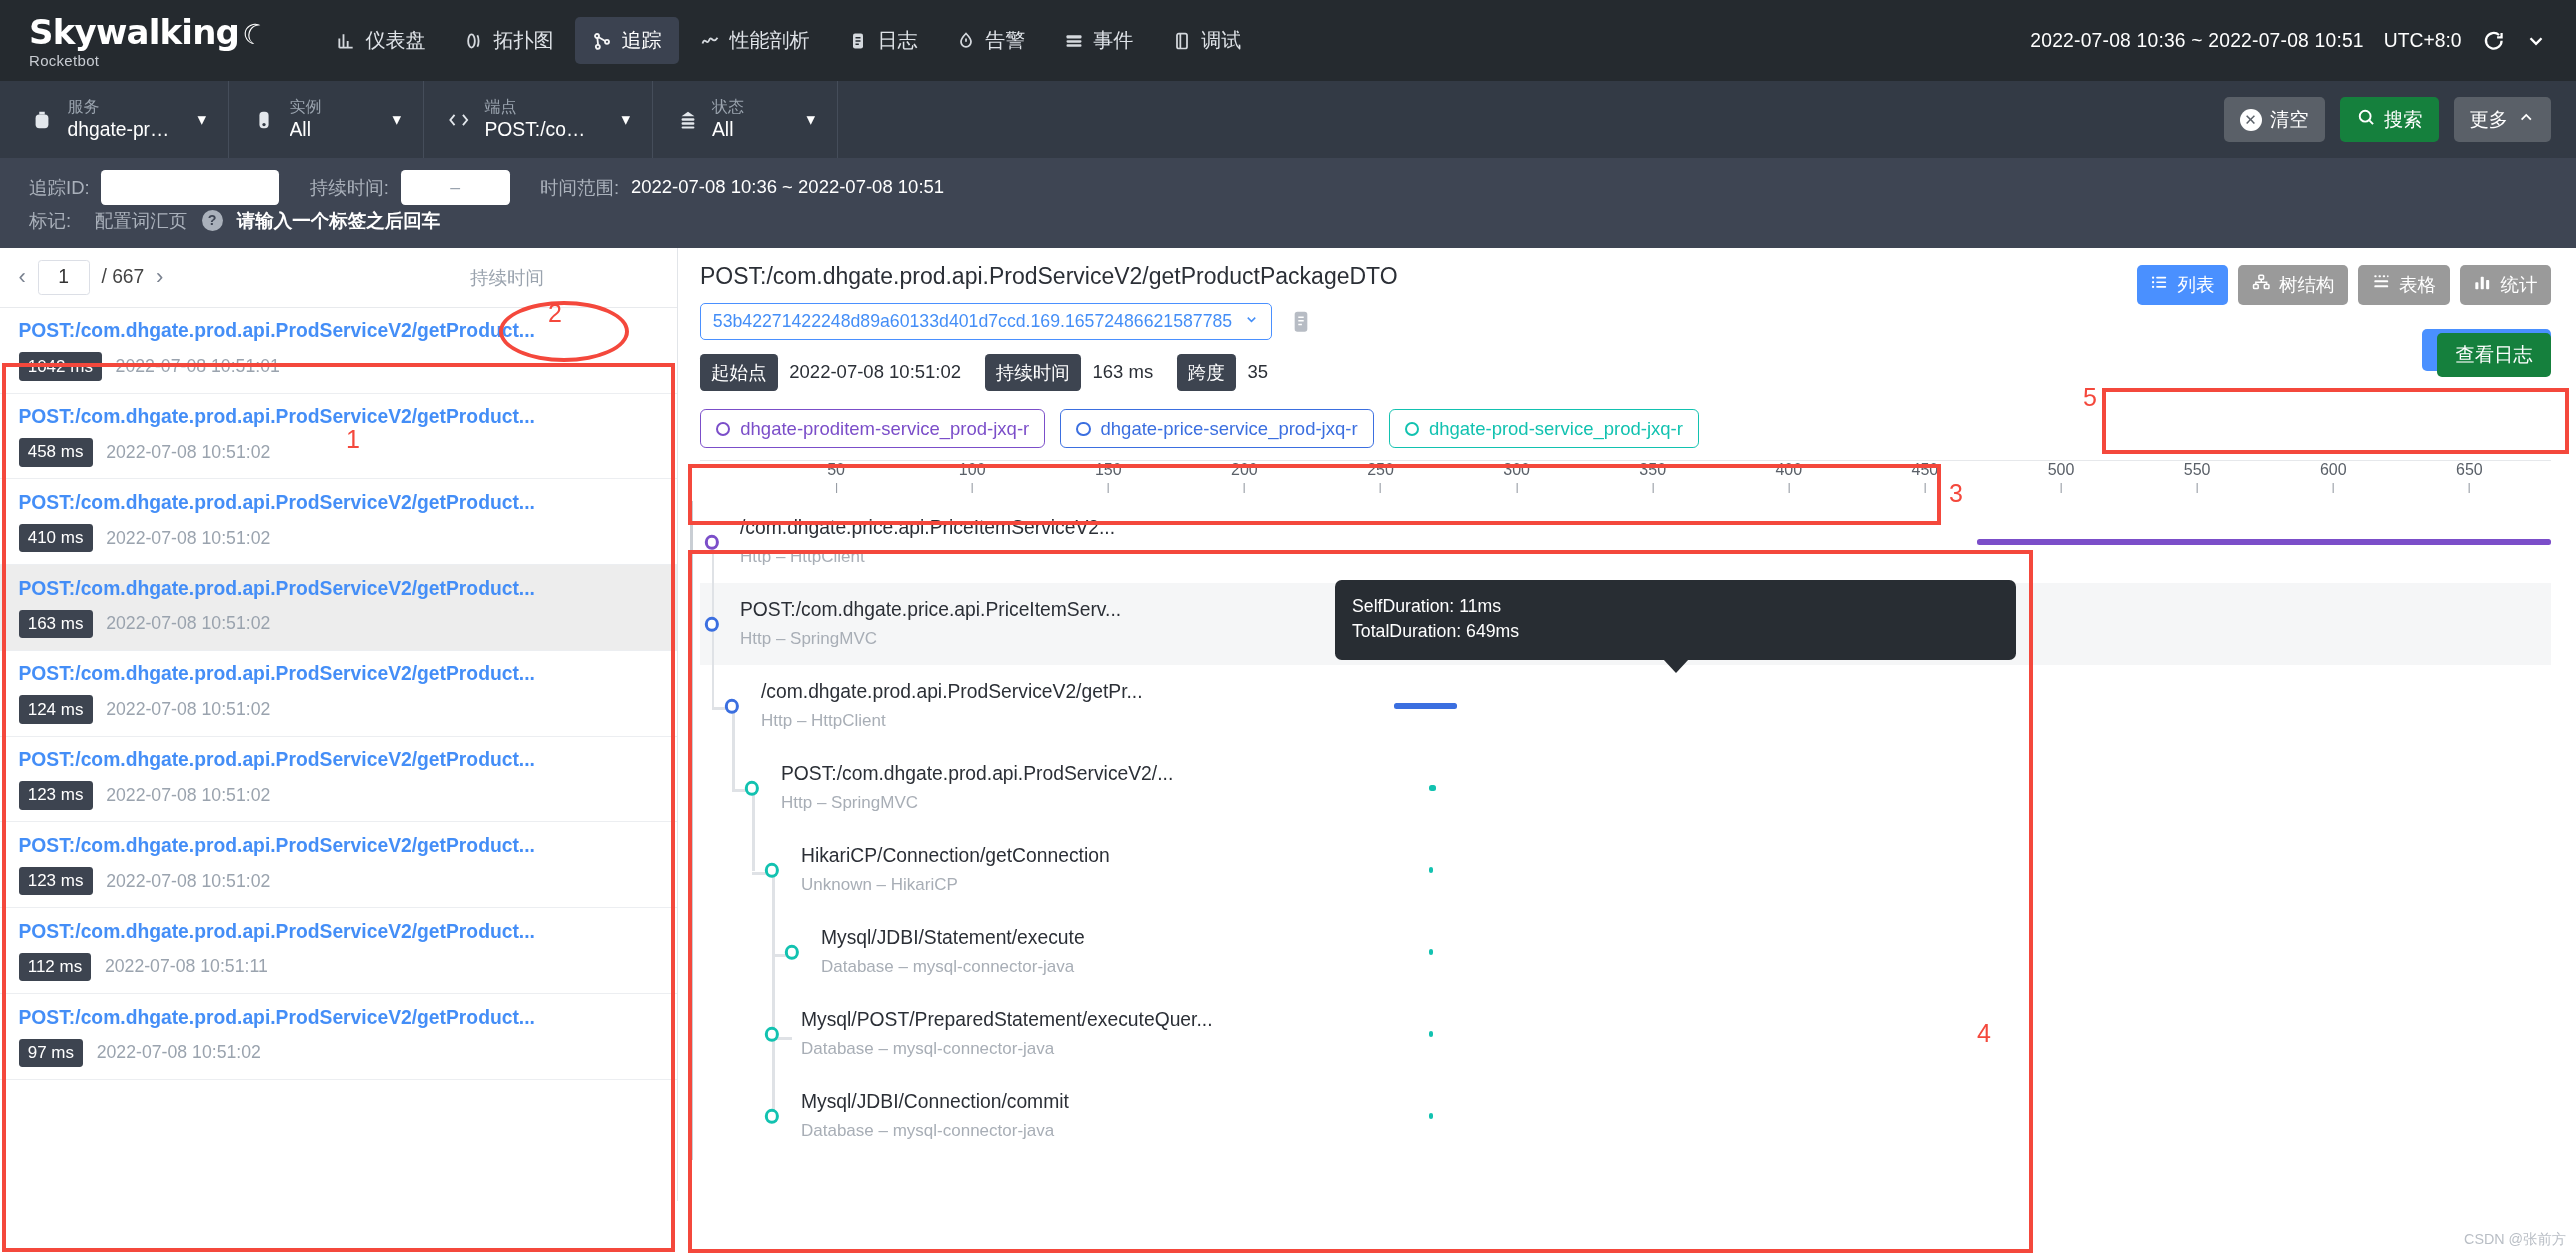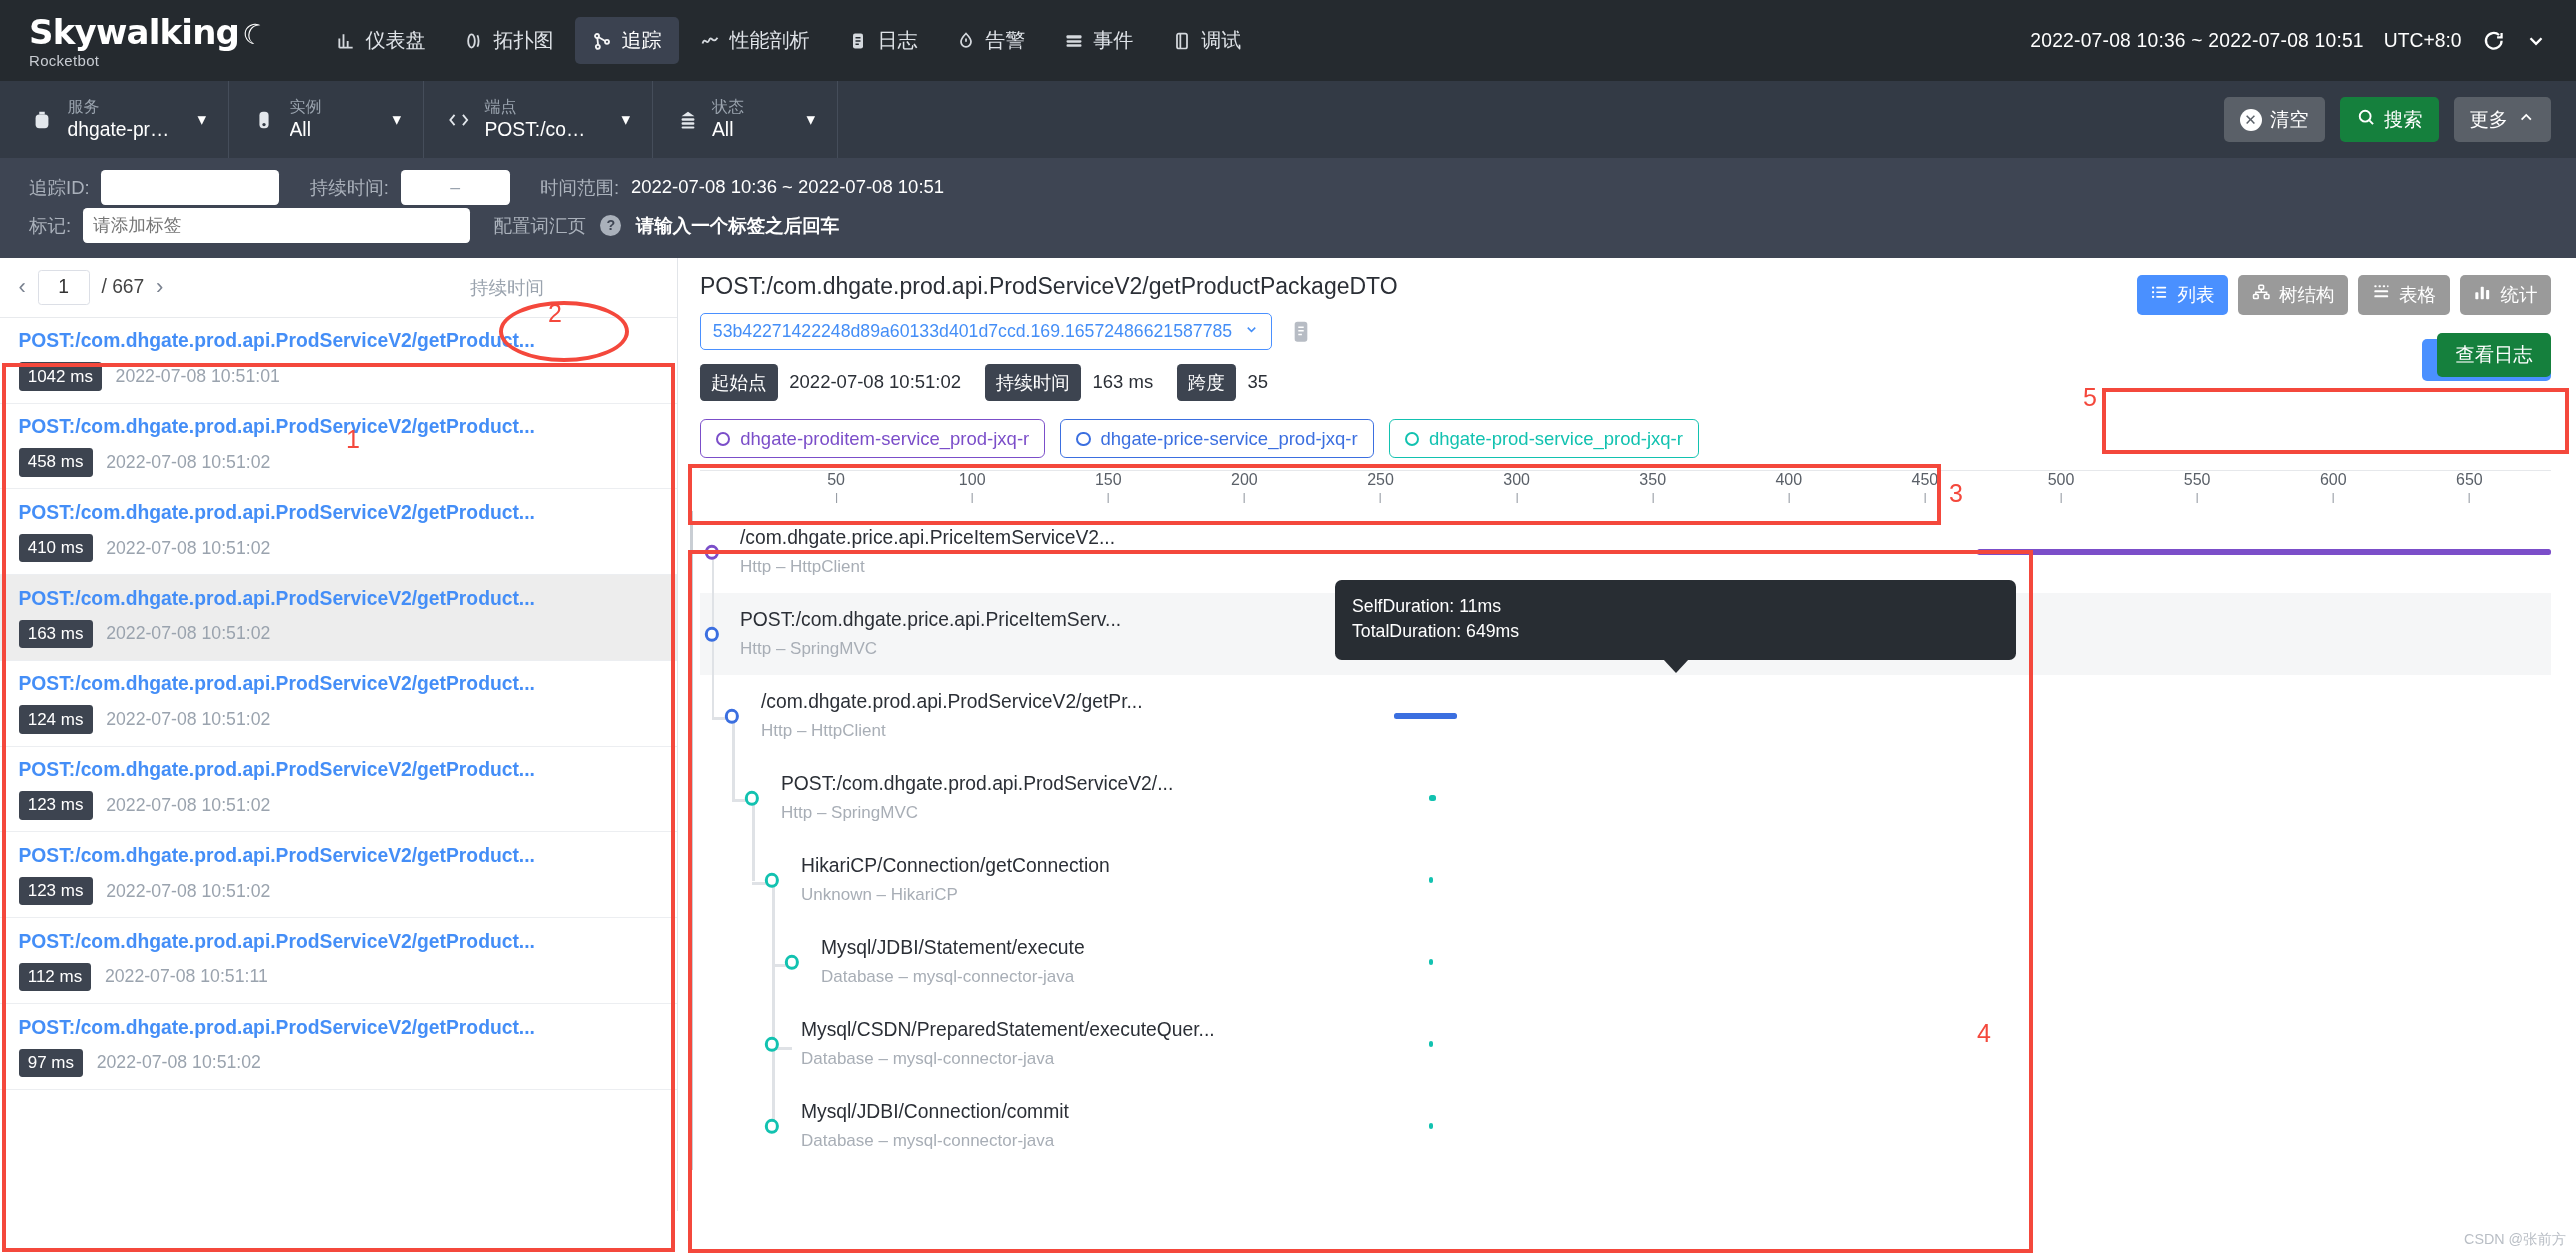--- a/index.html
+++ b/index.html
@@ -350,21 +350,20 @@
   <div class="sfrow">
     <span class="sflabel">追踪ID:</span>
     <input class="sfinput sf-trace" value="" style="">
     <span class="sflabel" style="margin-left:18.5px">持续时间:</span>
     <input class="sfinput sf-dur" value="–" style="">
     <span class="sflabel" style="margin-left:18.5px">时间范围:</span>
     <span class="sfstatic">2022-07-08 10:36 ~ 2022-07-08 10:51</span>
   </div>
   <div class="sfrow">
     <span class="sflabel">标记:</span>
-    <input class="sfinput sf-tag" placeholder="请添加标签" style="">
     <span class="sflink" style="margin-left:11.8px">配置词汇页</span>
     <span class="qmark">?</span>
     <span class="sfhint">请输入一个标签之后回车</span>
   </div>
 </div>
 
 <div class="main">
 
   <div class="leftcol">
     <div class="pagebar">
@@ -570,21 +569,21 @@
             <span class="sp-text" style="left:101px"><span class="sp-name">HikariCP/Connection/getConnection</span><span class="sp-sub" style="display:block">Unknown – HikariCP</span></span>
             <span class="sp-bar" style="left:39.4%; width:0.18%; background:#12c2b0"></span>
           </div>
           <div class="spanrow">
             <span class="sp-dot" style="left:92px; color:#12c2b0"></span>
             <span class="sp-text" style="left:121px"><span class="sp-name">Mysql/JDBI/Statement/execute</span><span class="sp-sub" style="display:block">Database – mysql-connector-java</span></span>
             <span class="sp-bar" style="left:39.4%; width:0.18%; background:#12c2b0"></span>
           </div>
           <div class="spanrow">
             <span class="sp-dot" style="left:72px; color:#12c2b0"></span>
-            <span class="sp-text" style="left:101px"><span class="sp-name">Mysql/CSDN/PreparedStatement/executeQuer...</span><span class="sp-sub" style="display:block">Database – mysql-connector-java</span></span>
+            <span class="sp-text" style="left:101px"><span class="sp-name">Mysql/POST/PreparedStatement/executeQuer...</span><span class="sp-sub" style="display:block">Database – mysql-connector-java</span></span>
             <span class="sp-bar" style="left:39.4%; width:0.18%; background:#12c2b0"></span>
           </div>
           <div class="spanrow">
             <span class="sp-dot" style="left:72px; color:#12c2b0"></span>
             <span class="sp-text" style="left:101px"><span class="sp-name">Mysql/JDBI/Connection/commit</span><span class="sp-sub" style="display:block">Database – mysql-connector-java</span></span>
             <span class="sp-bar" style="left:39.4%; width:0.18%; background:#12c2b0"></span>
           </div>
           <div class="tree-line" style="left: 11.8px; top: 41px; width: 2.5px; height: 82px;"></div>
           <div class="tree-line" style="left: 11.8px; top: 124px; width: 2.5px; height: 82px;"></div>
           <div class="tree-line" style="left: 11.8px; top: 206px; width: 20px; height: 2.5px;"></div>

